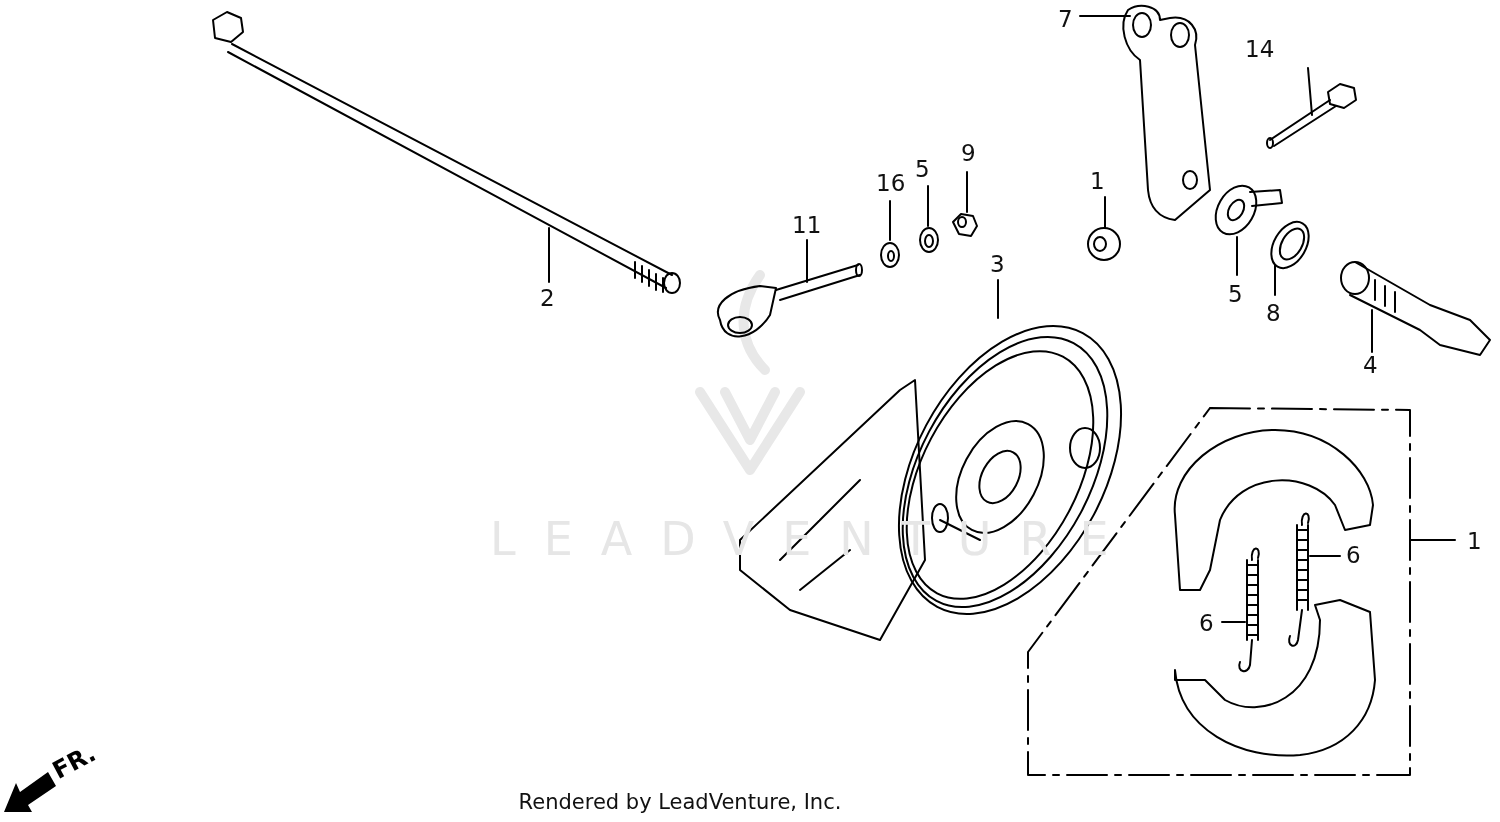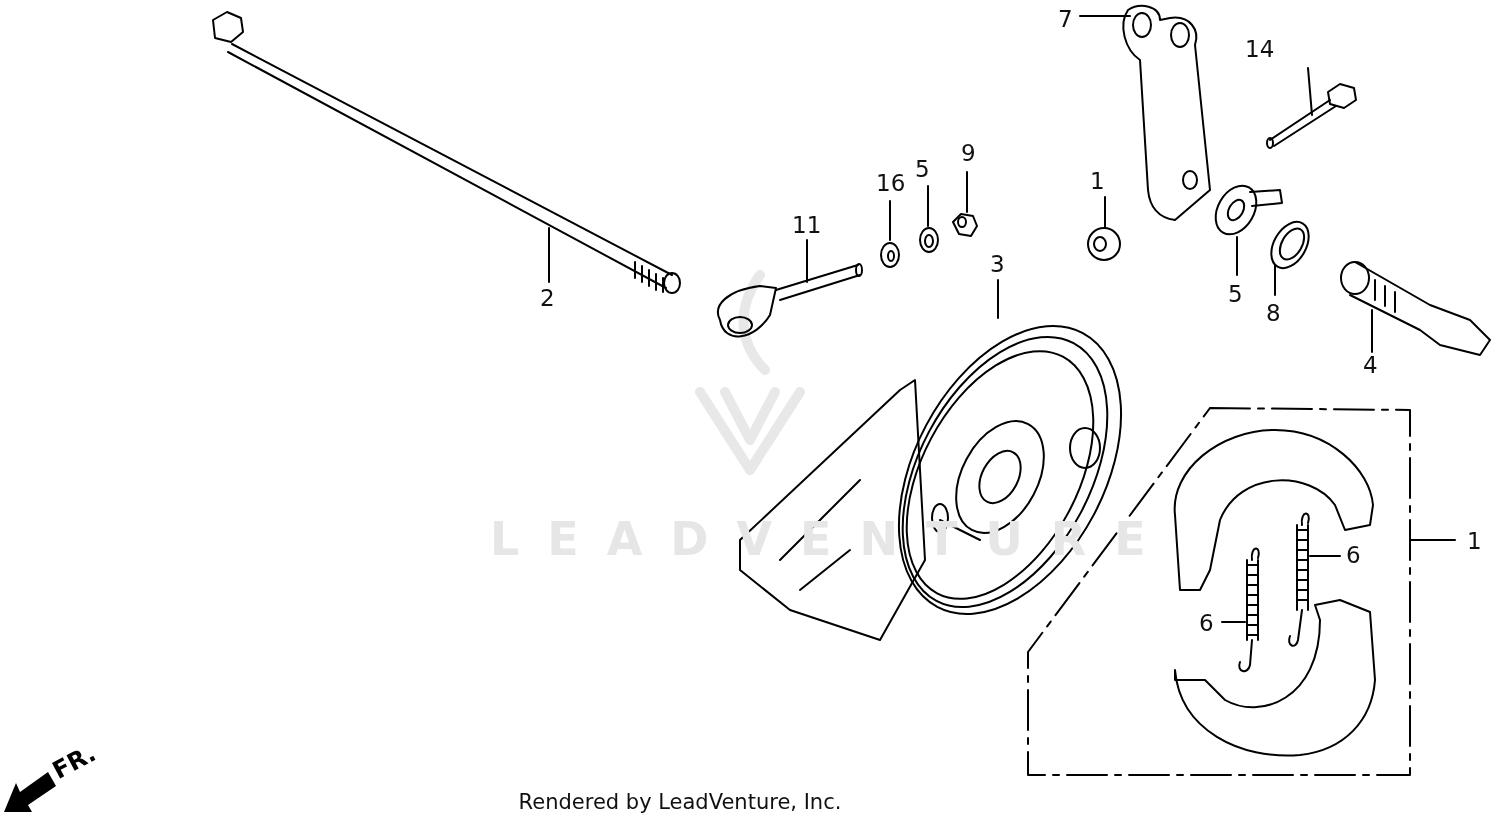--- a/index.html
+++ b/index.html
@@ -5,21 +5,21 @@
   html, body { margin: 0; padding: 0; background: #ffffff; }
   body { width: 1500px; height: 822px; position: relative; overflow: hidden;
          font-family: "Liberation Sans", sans-serif; }
   #diagram { position: absolute; left: 0; top: 0; width: 1500px; height: 822px; }
   .callout { position: absolute; font-family: "DejaVu Sans", sans-serif;
              font-size: 23px; color: #111; line-height: 1; }
   .footer { position: absolute; left: 0; width: 1360px; top: 790px; text-align: center;
             font-family: "DejaVu Sans", sans-serif; font-size: 21px; color: #111; }
   .watermark-text { position: absolute; left: 490px; top: 512px;
             font-family: "DejaVu Sans", sans-serif; font-size: 46px; letter-spacing: 28px;
-            color: #e6e6e6; font-weight: bold; }
+            color: #e6e6e6; font-weight: normal; }
   .fr-label { position: absolute; left: 52px; top: 748px; transform: rotate(-28deg);
             font-family: "DejaVu Sans", sans-serif; font-weight: bold; font-size: 24px; color:#000; }
 </style>
 </head>
 <body>
 
 <div>
 <svg id="diagram" viewBox="0 0 1500 822" xmlns="http://www.w3.org/2000/svg">
   <g fill="none" stroke="#000" stroke-width="2" stroke-linecap="round" stroke-linejoin="round">
 

